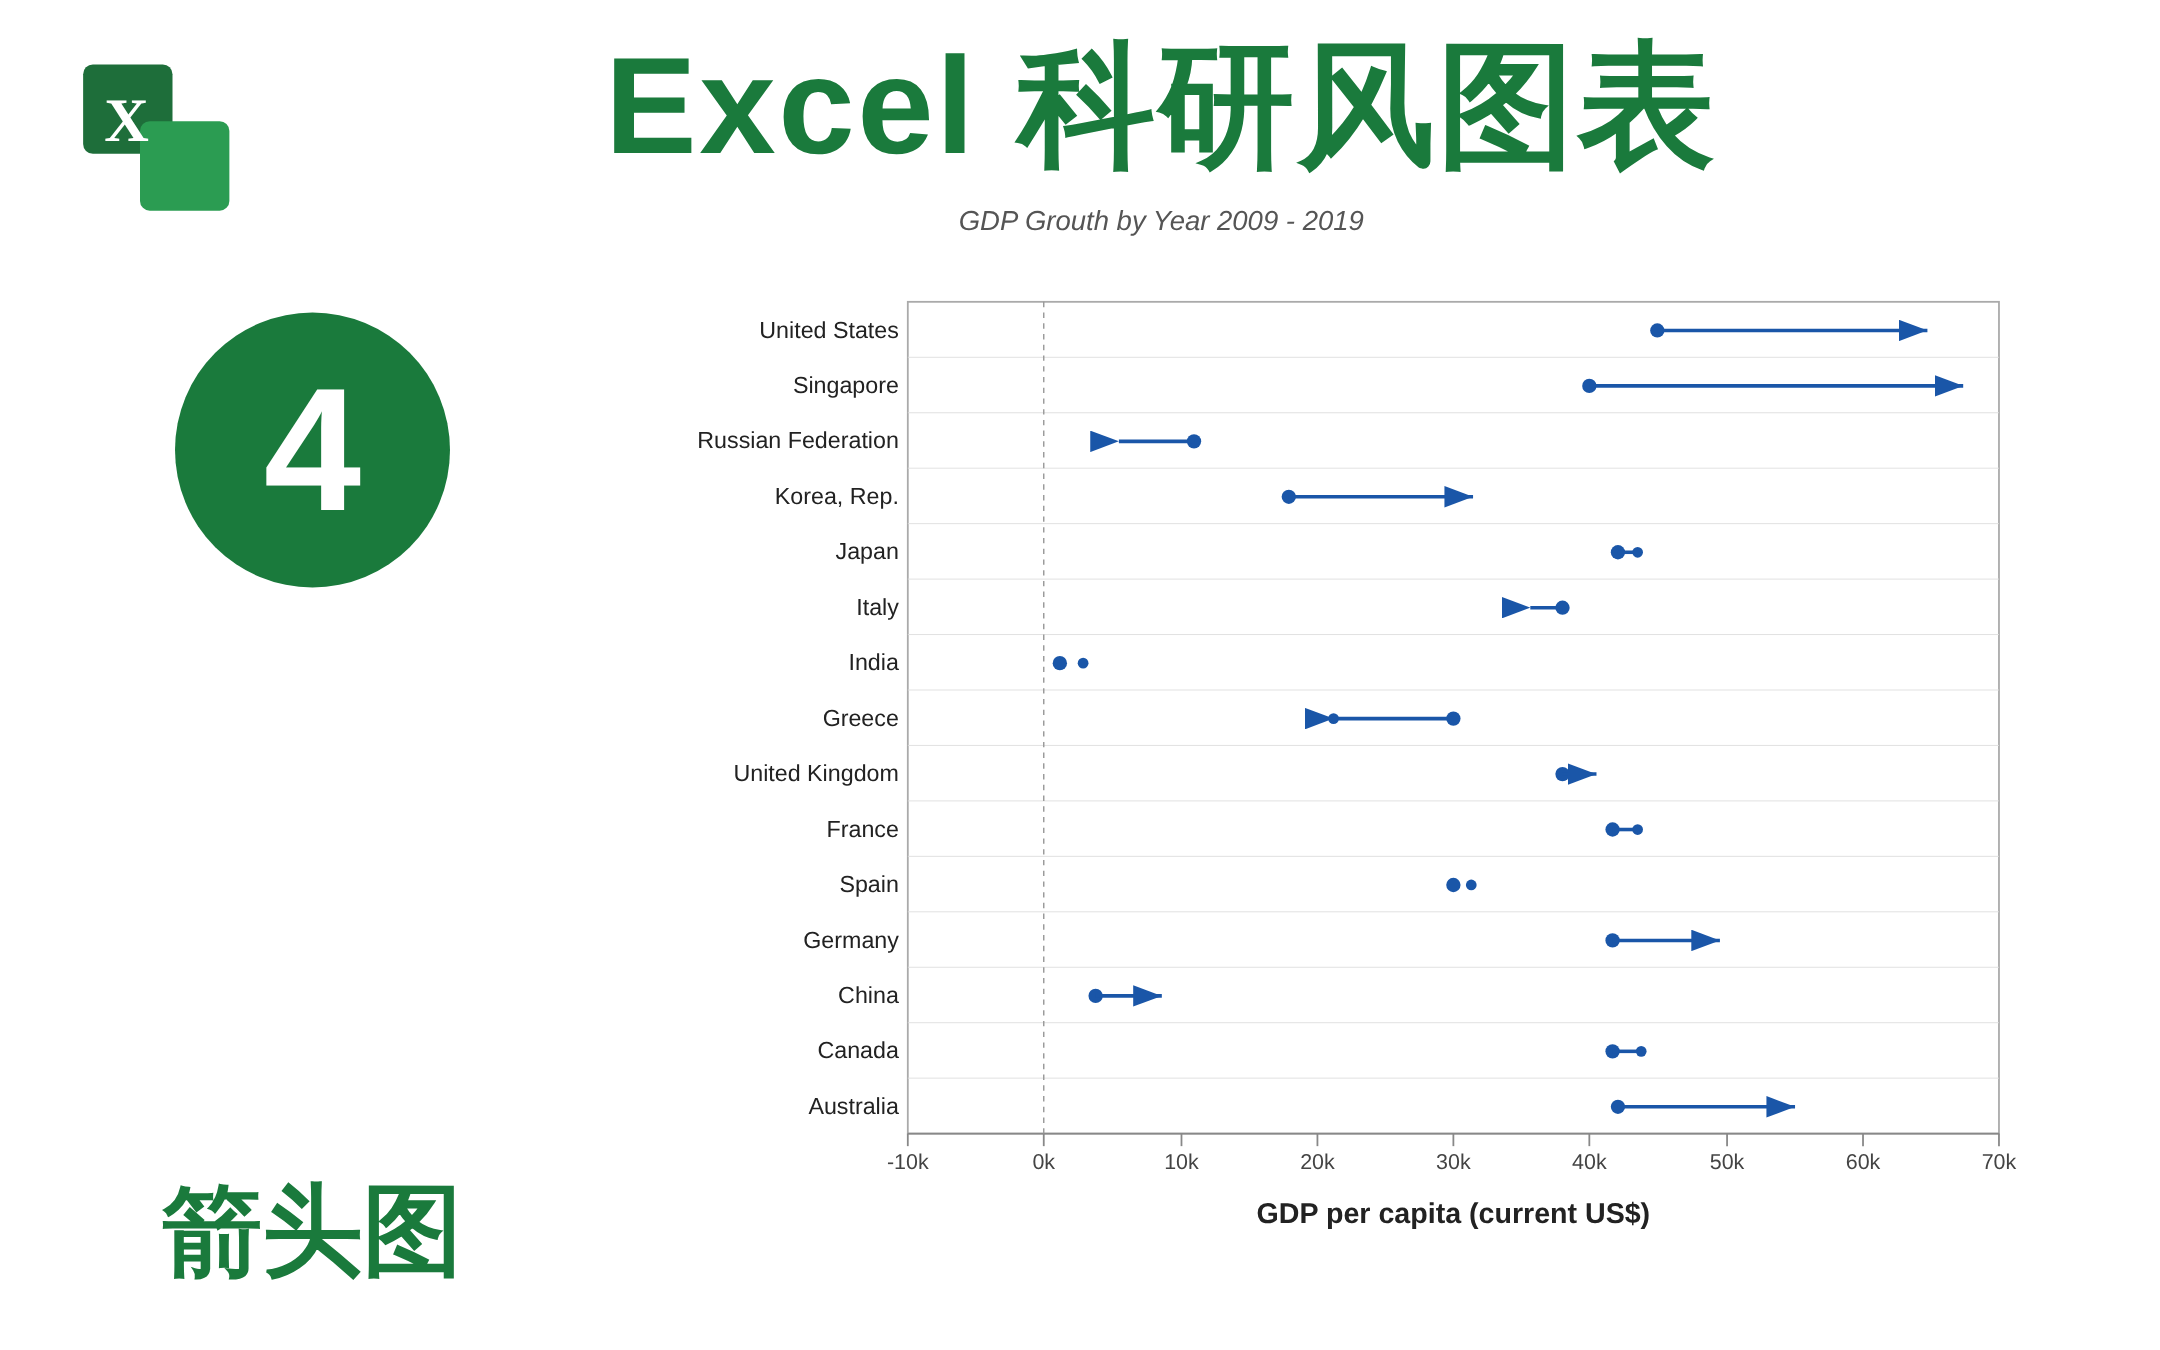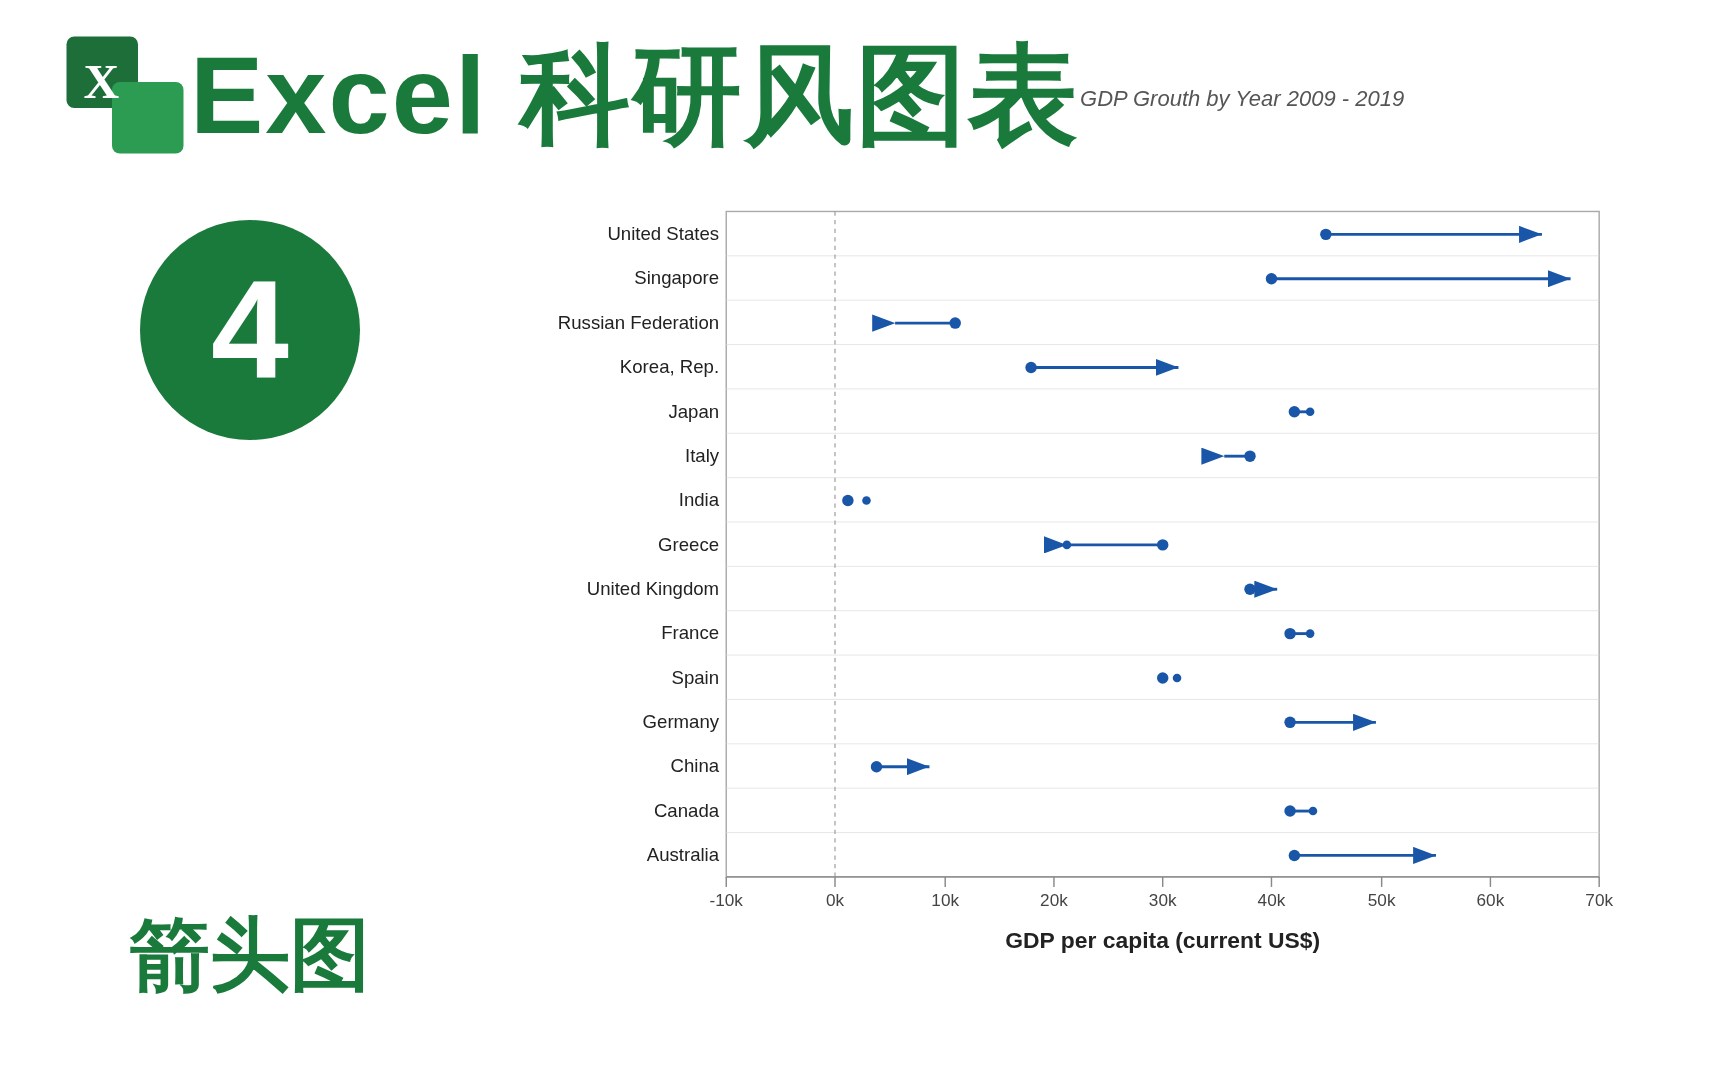--- a/index.html
+++ b/index.html
@@ -14,39 +14,39 @@
 
     
     .header {
       display: flex;
       align-items: center;
       padding: 30px 60px 10px 60px;
     }
 
     .title-block {
       display: flex;
-      flex-direction: row;
+      flex-direction: column;
       align-items: center;
       flex: 1;
     }
 
     .main-title {
       font-size: 110px;
       font-weight: 900;
       color: #1a7a3c;
       font-family: 'Arial Black', Arial, sans-serif;
       line-height: 1;
       letter-spacing: 2px;
     }
 
     .subtitle {
       font-size: 22px;
       color: #555;
       font-style: italic;
-      margin-top: 8px;
+      margin-top: 24px;
       font-family: Arial, sans-serif;
     }
 
     
     .content-area {
       display: flex;
       padding: 10px 60px 10px 60px;
       gap: 60px;
       height: calc(1080px - 210px);
     }

